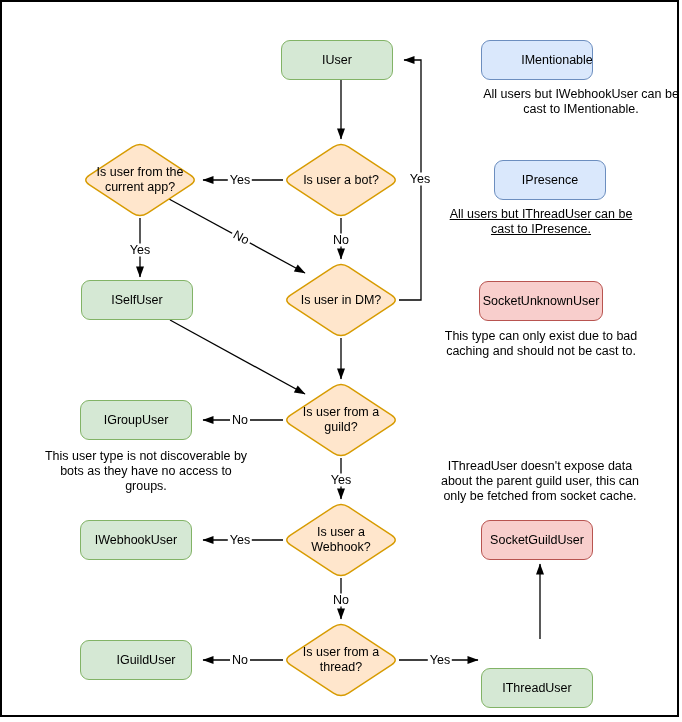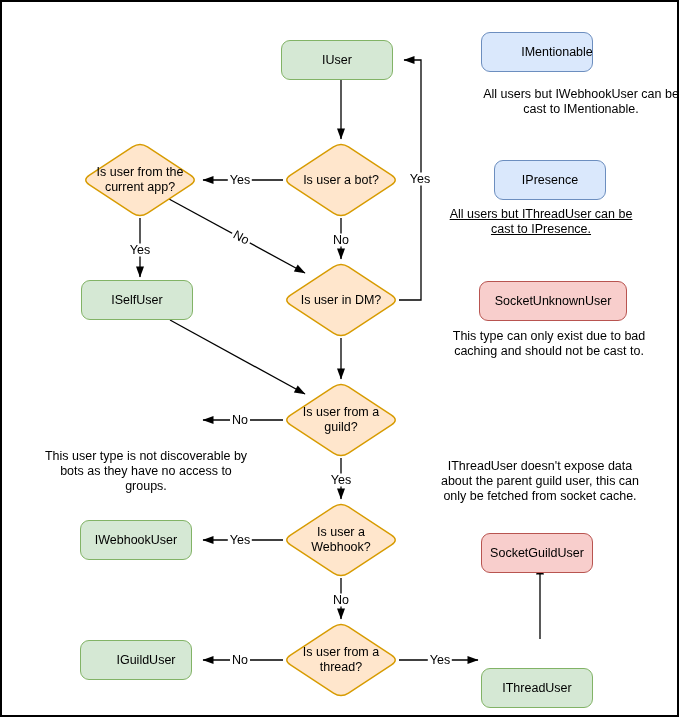--- a/index.html
+++ b/index.html
@@ -56,42 +56,45 @@
     <path class="diamond" d="M132.5,146.9 Q140,142 147.5,146.9 L190.5,175.1 Q198,180 190.5,184.9 L147.5,213.1 Q140,218 132.5,213.1 L89.5,184.9 Q82,180 89.5,175.1 Z"></path>
     <path class="diamond" d="M333.5,266.9 Q341,262 348.5,266.9 L391.5,295.1 Q399,300 391.5,304.9 L348.5,333.1 Q341,338 333.5,333.1 L290.5,304.9 Q283,300 290.5,295.1 Z"></path>
     <path class="diamond" d="M333.5,386.9 Q341,382 348.5,386.9 L391.5,415.1 Q399,420 391.5,424.9 L348.5,453.1 Q341,458 333.5,453.1 L290.5,424.9 Q283,420 290.5,415.1 Z"></path>
     <path class="diamond" d="M333.5,506.9 Q341,502 348.5,506.9 L391.5,535.1 Q399,540 391.5,544.9 L348.5,573.1 Q341,578 333.5,573.1 L290.5,544.9 Q283,540 290.5,535.1 Z"></path>
     <path class="diamond" d="M333.5,626.9 Q341,622 348.5,626.9 L391.5,655.1 Q399,660 391.5,664.9 L348.5,693.1 Q341,698 333.5,693.1 L290.5,664.9 Q283,660 290.5,655.1 Z"></path>
   </svg>
 
   <div class="node green" style="left:281px;top:40px;">
       <span>IUser</span>
     </div>
-  <div class="node blue" style="left:481px;top:32px;padding-left:40px;">
+  <div class="node blue" style="left:481px;top:40px;padding-left:40px;">
       <span>IMentionable</span>
     </div>
   <div class="node blue" style="left:494px;top:160px;">
       <span>IPresence</span>
     </div>
-  <div class="node red" style="left:479px;top:281px;width:148px;">
+  <div class="node red" style="left:479px;top:281px;width:124px;">
       <span>SocketUnknownUser</span>
     </div>
   <div class="node green" style="left:81px;top:280px;">
       <span>ISelfUser</span>
+    </div>
+  <div class="node green" style="left:80px;top:400px;">
+      <span>IGroupUser</span>
     </div>
   <div class="node green" style="left:80px;top:520px;">
       <span>IWebhookUser</span>
     </div>
   <div class="node green" style="left:80px;top:640px;padding-left:20px;">
       <span>IGuildUser</span>
     </div>
   <div class="node green" style="left:481px;top:640px;margin-top:28px;">
       <span>IThreadUser</span>
     </div>
-  <div class="node red" style="left:481px;top:520px;margin-top:13px;">
+  <div class="node red" style="left:481px;top:520px;">
       <span>SocketGuildUser</span>
     </div>
 
   <div class="decision-label" style="left:283px;top:142px;">Is user a bot?</div>
   <div class="decision-label" style="left:82px;top:142px;">Is user from the
 current app?</div>
   <div class="decision-label" style="left:283px;top:262px;">Is user in DM?</div>
   <div class="decision-label" style="left:283px;top:382px;">Is user from a
 guild?</div>
   <div class="decision-label" style="left:283px;top:502px;">Is user a
@@ -108,21 +111,21 @@
   <div class="edge-label" style="left:341px;top:480px;">Yes</div>
   <div class="edge-label" style="left:240px;top:540px;">Yes</div>
   <div class="edge-label" style="left:341px;top:600px;">No</div>
   <div class="edge-label" style="left:240px;top:660px;">No</div>
   <div class="edge-label" style="left:440px;top:660px;">Yes</div>
 
   <div class="note" style="left:541px;top:87px;margin-left:40px;">All users but IWebhookUser can be
 cast to IMentionable.</div>
   <div class="note" style="left:541px;top:207px;text-decoration:underline;">All users but IThreadUser can be
 cast to IPresence.</div>
-  <div class="note" style="left:541px;top:329px;margin-left:8px;">This type can only exist due to bad
+  <div class="note" style="left:541px;top:329px;">This type can only exist due to bad
 caching and should not be cast to.</div>
   <div class="note" style="left:146px;top:449px;">This user type is not discoverable by
 bots as they have no access to
 groups.</div>
   <div class="note" style="left:540px;top:459px;">IThreadUser doesn't expose data
 about the parent guild user, this can
 only be fetched from socket cache.</div>
 
   <div class="frame"></div>
 </div>

